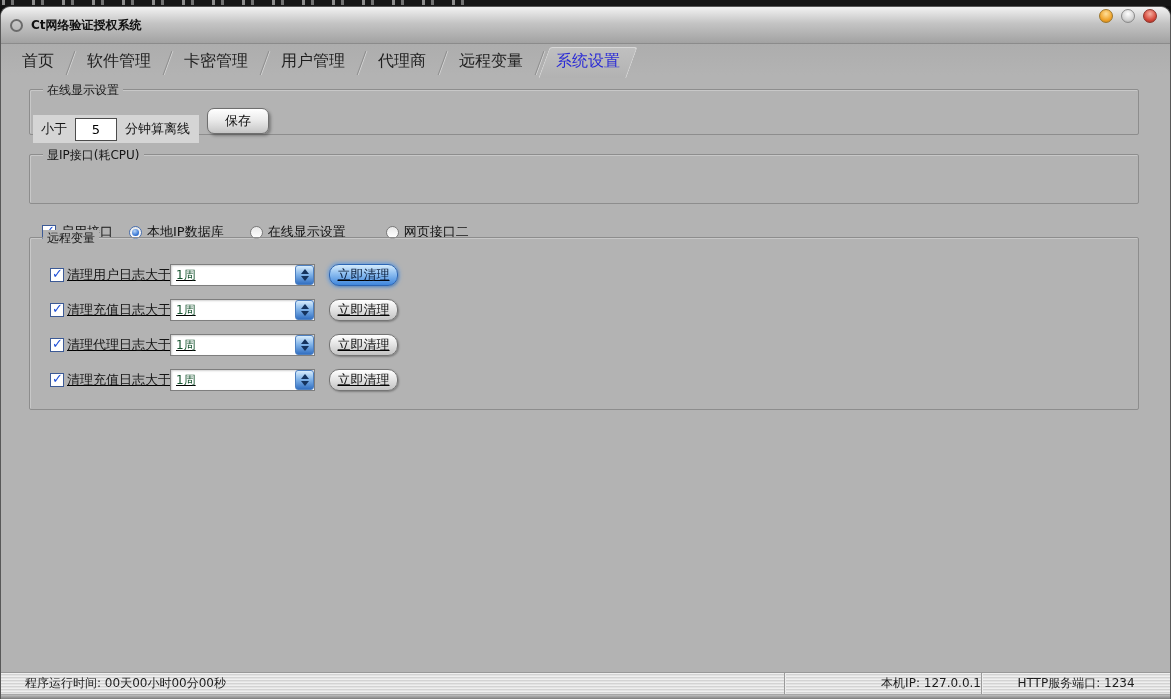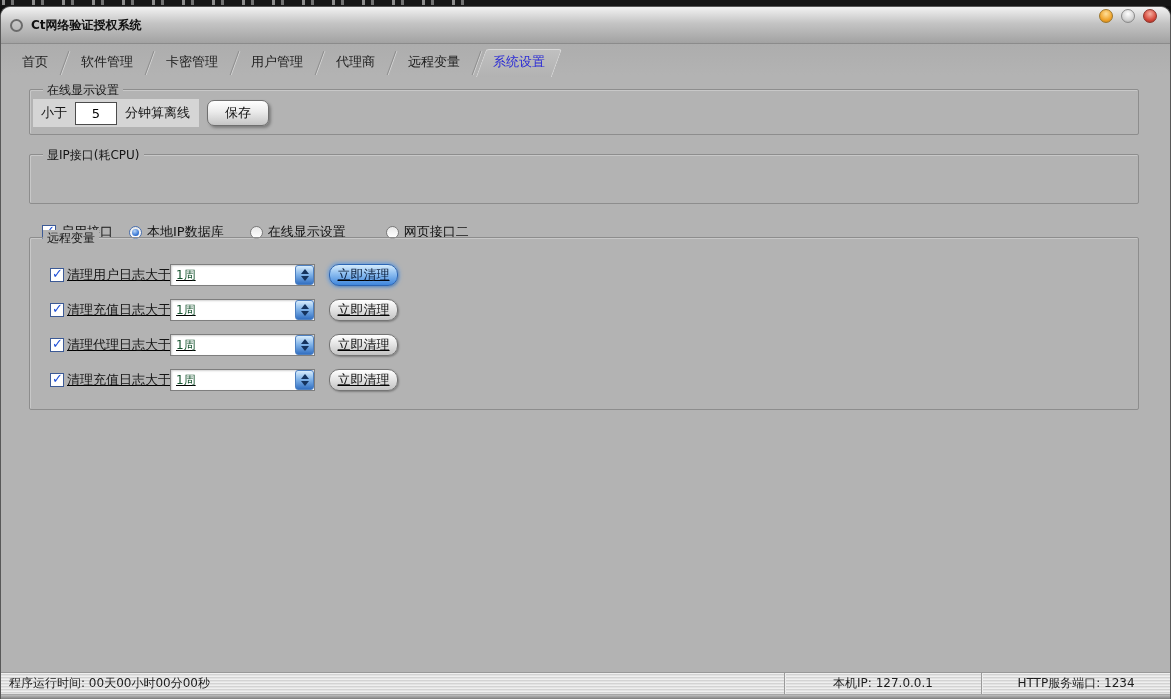--- a/index.html
+++ b/index.html
@@ -25,42 +25,42 @@
   .win-title { margin-left:8px; font-size:12px; font-weight:bold; color:#101010; white-space:nowrap; }
   .traffic { position:absolute; right:13px; top:2px; display:flex; gap:8px; }
   .light { width:14px; height:14px; border-radius:50%; border:1px solid #7d7d7d; cursor:pointer; }
   .light.min { background:radial-gradient(circle at 50% 32%,#ffe09a,#f0a32a 62%,#c07a12); border-color:#9d762b; }
   .light.max { background:radial-gradient(circle at 50% 32%,#ffffff,#d2d2d2 62%,#9c9c9c); border-color:#8a8a8a; }
   .light.cls { background:radial-gradient(circle at 50% 32%,#f6b0a2,#d5483a 62%,#992а20); background:radial-gradient(circle at 50% 32%,#f6b0a2,#d5483a 62%,#992a20); border-color:#8c352c; }
 
   
   .tabbar { height:31px; display:flex; align-items:center; padding:6px 0 0 8px;
     background:linear-gradient(#adadad,#b3b3b3); }
-  .tab { position:relative; padding:4px 13px 6px; font-size:13px; color:#1e1e1e; cursor:pointer; }
+  .tab { position:relative; padding:4px 13px 6px; font-size:16px; color:#1e1e1e; cursor:pointer; }
   .tab-label { position:relative; z-index:2; white-space:nowrap; }
   .tab-bg { display:none; }
   .tab.selected .tab-label { color:#2b2bd5; }
   .tab.selected .tab-bg { display:block; position:absolute; left:1px; right:1px; top:0; bottom:0;
     transform:skewX(-20deg); background:linear-gradient(#c0c0c0,#b2b2b2);
     border:1px solid #d8d8d8; border-bottom:none; border-radius:3px 3px 0 0; z-index:1; }
   .tab-sep { width:1px; height:24px; background:#8d8d8d; transform:skewX(-20deg);
     box-shadow:1px 0 0 rgba(255,255,255,.45); margin:0 3px; flex:none; }
 
   
   .content { padding-top:14px; position:relative; }
   .groupbox { position:relative; margin-left:28px; margin-right:31px;
     border:1px solid #8d8d8d; border-radius:2px;
     box-shadow:inset 1px 1px 0 rgba(255,255,255,.28);text-decoration:underline; }
   .group-label { position:absolute; top:-8px; left:13px; padding:0 4px;
     background:#b3b3b3; font-size:12px; color:#141414; white-space:nowrap; }
 
   .group-online { height:46px; margin-bottom:19px; }
   .g1-row { position:absolute; left:3px; top:9px; display:flex; align-items:center; }
   .light-panel { width:166px; height:28px; background:#d5d5d5; display:flex;
-    align-items:center; padding-left:8px; }
+    align-items:center; padding-left:8px;margin-top:16px; }
   .lbl { font-size:13px; color:#141414; white-space:nowrap; }
   .minutes-input { width:42px; height:23px; margin:0 8px; border:1px solid #4c4c4c;
     background:#fff; text-align:center; font-size:13px; font-family:inherit; }
   .save-btn { margin-left:8px; width:62px; height:26px; border-radius:7px;
     border:1px solid #6f6f6f; background:linear-gradient(#ffffff,#ebebeb 45%,#c5c5c5);
     box-shadow:2px 2px 3px rgba(0,0,0,.3); font-size:13px; color:#111;
     font-family:inherit; cursor:pointer; }
 
   .group-ip { height:50px; margin-bottom:33px; }
   .g2-row { position:absolute; left:12px; top:28px; display:flex; align-items:flex-end;margin-top:40px; }
@@ -99,23 +99,23 @@
     font-family:inherit; cursor:pointer; }
   .clean-btn.primary { background:linear-gradient(#d4ebfc,#8cbdf0 45%,#3f86dc);
     border-color:#2d66b4; color:#0d1f3c;
     box-shadow:0 0 4px 1px #5f9be2, 1px 1px 2px rgba(0,0,0,.3); }
 
   
   .statusbar { position:absolute; left:0; right:0; bottom:5px; height:22px;
     border-top:1px solid #989898;
     background:repeating-linear-gradient(180deg,#efefef 0 1px,#d3d3d3 1px 2px,#e3e3e3 2px 3px);
     display:flex; align-items:center; font-size:12px; color:#1d1d1d; }
-  .sb-left { flex:1; padding-left:8px; white-space:nowrap; }
+  .sb-left { flex:1; padding-left:24px; white-space:nowrap; }
   .sb-div { width:1px; height:100%; background:#9a9a9a; box-shadow:1px 0 0 #ececec; flex:none; }
-  .sb-ip { width:196px; text-align:center; white-space:nowrap; }
+  .sb-ip { width:196px; text-align:right; white-space:nowrap; }
   .sb-port { width:188px; text-align:center; white-space:nowrap; }
   .bottom-strip { position:absolute; left:0; right:0; bottom:0; height:5px;
     border-top:1px solid #a6a6a6; background:linear-gradient(#c0c0c0,#7c7c7c); }
 </style>
 </head>
 <body>
 
 <div class="sliver"></div>
 
 <div class="window">

